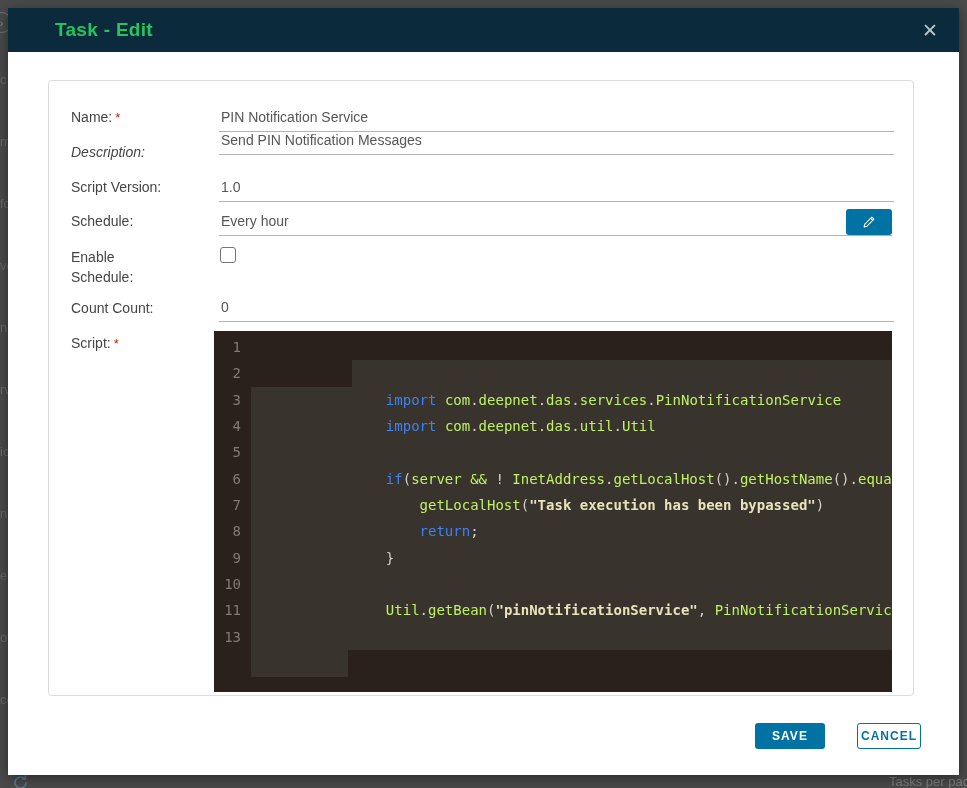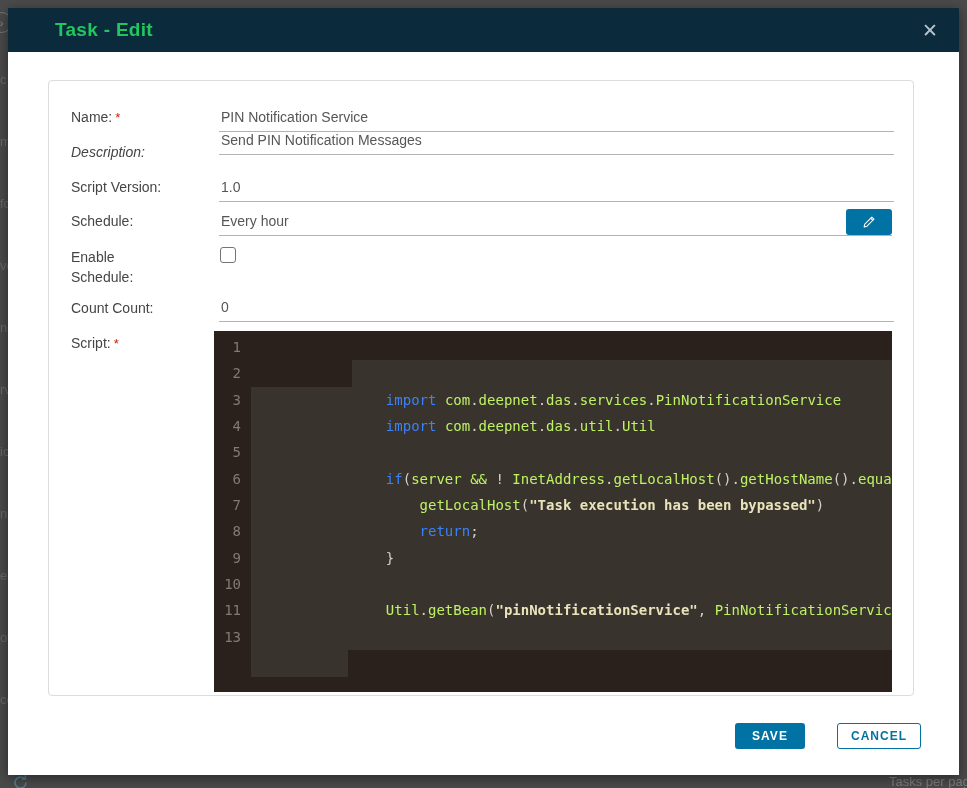--- a/index.html
+++ b/index.html
@@ -72,21 +72,21 @@
   .tk-id { color:#bef264; }
   .tk-pl { color:#d5d1ca; }
   .tk-st { color:#e9e3bb; font-weight:bold; }
 
   
   .actions { position:absolute; top:671px; right:38px; display:flex; gap:32px; }
   .btn { height:26px; border-radius:3px; font-family:"Liberation Sans", sans-serif;
     font-size:12px; font-weight:600; letter-spacing:1px; cursor:pointer;
     display:flex; align-items:center; justify-content:center; }
   .btn-save { width:70px; background:#0072a3; color:#fff; border:none; }
-  .btn-cancel { width:84px; background:#fff; color:#0072a3; border:1px solid #0072a3; }
+  .btn-cancel { width:64px; background:#fff; color:#0072a3; border:1px solid #0072a3; }
 </style>
 </head>
 <body>
 
 <div>
   <div class="chev-circle">
     <span>›</span>
   </div>
   <div id="frag-host">
       <span class="bg-frag" style="top: 72px;">c</span>

